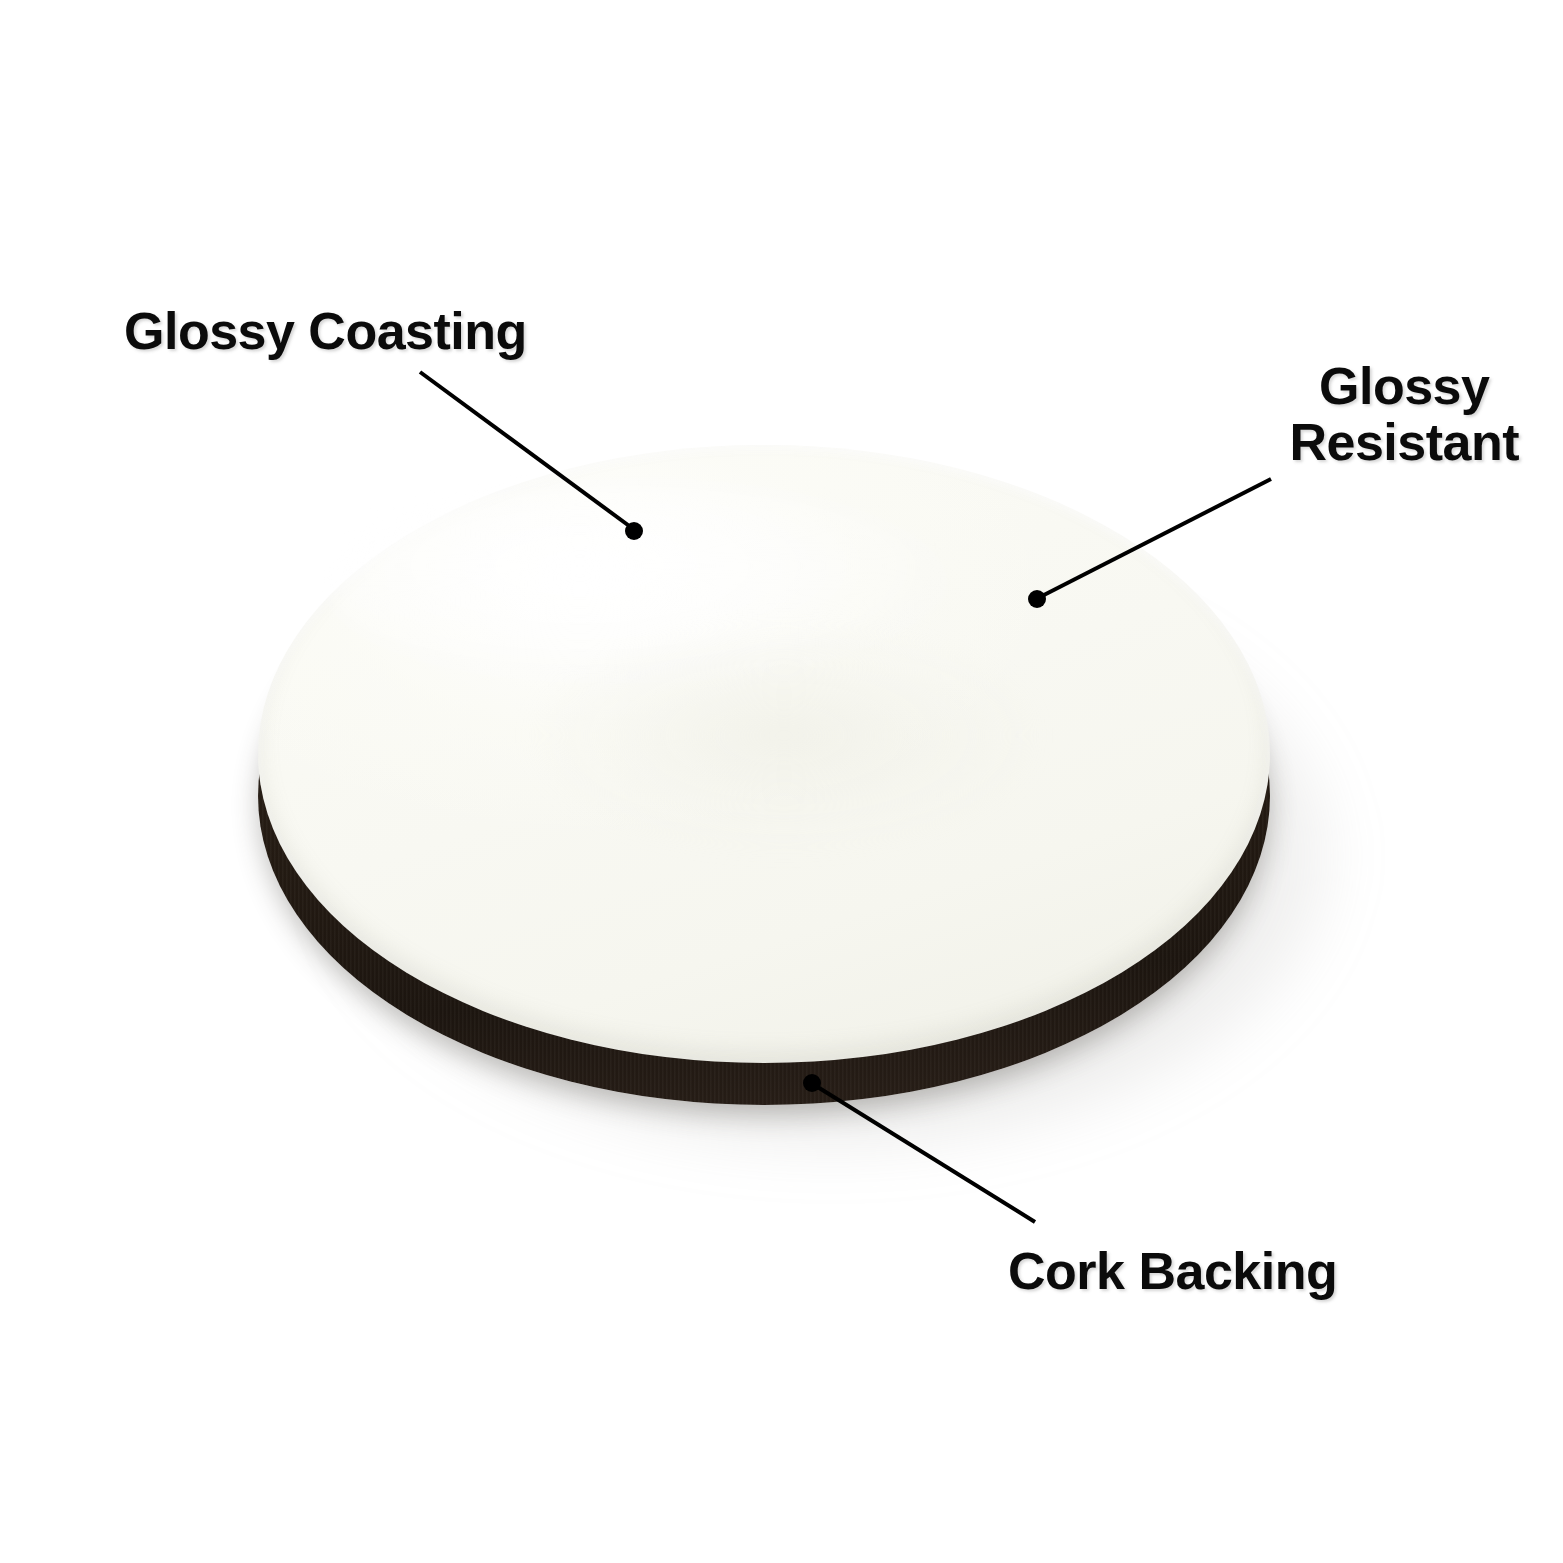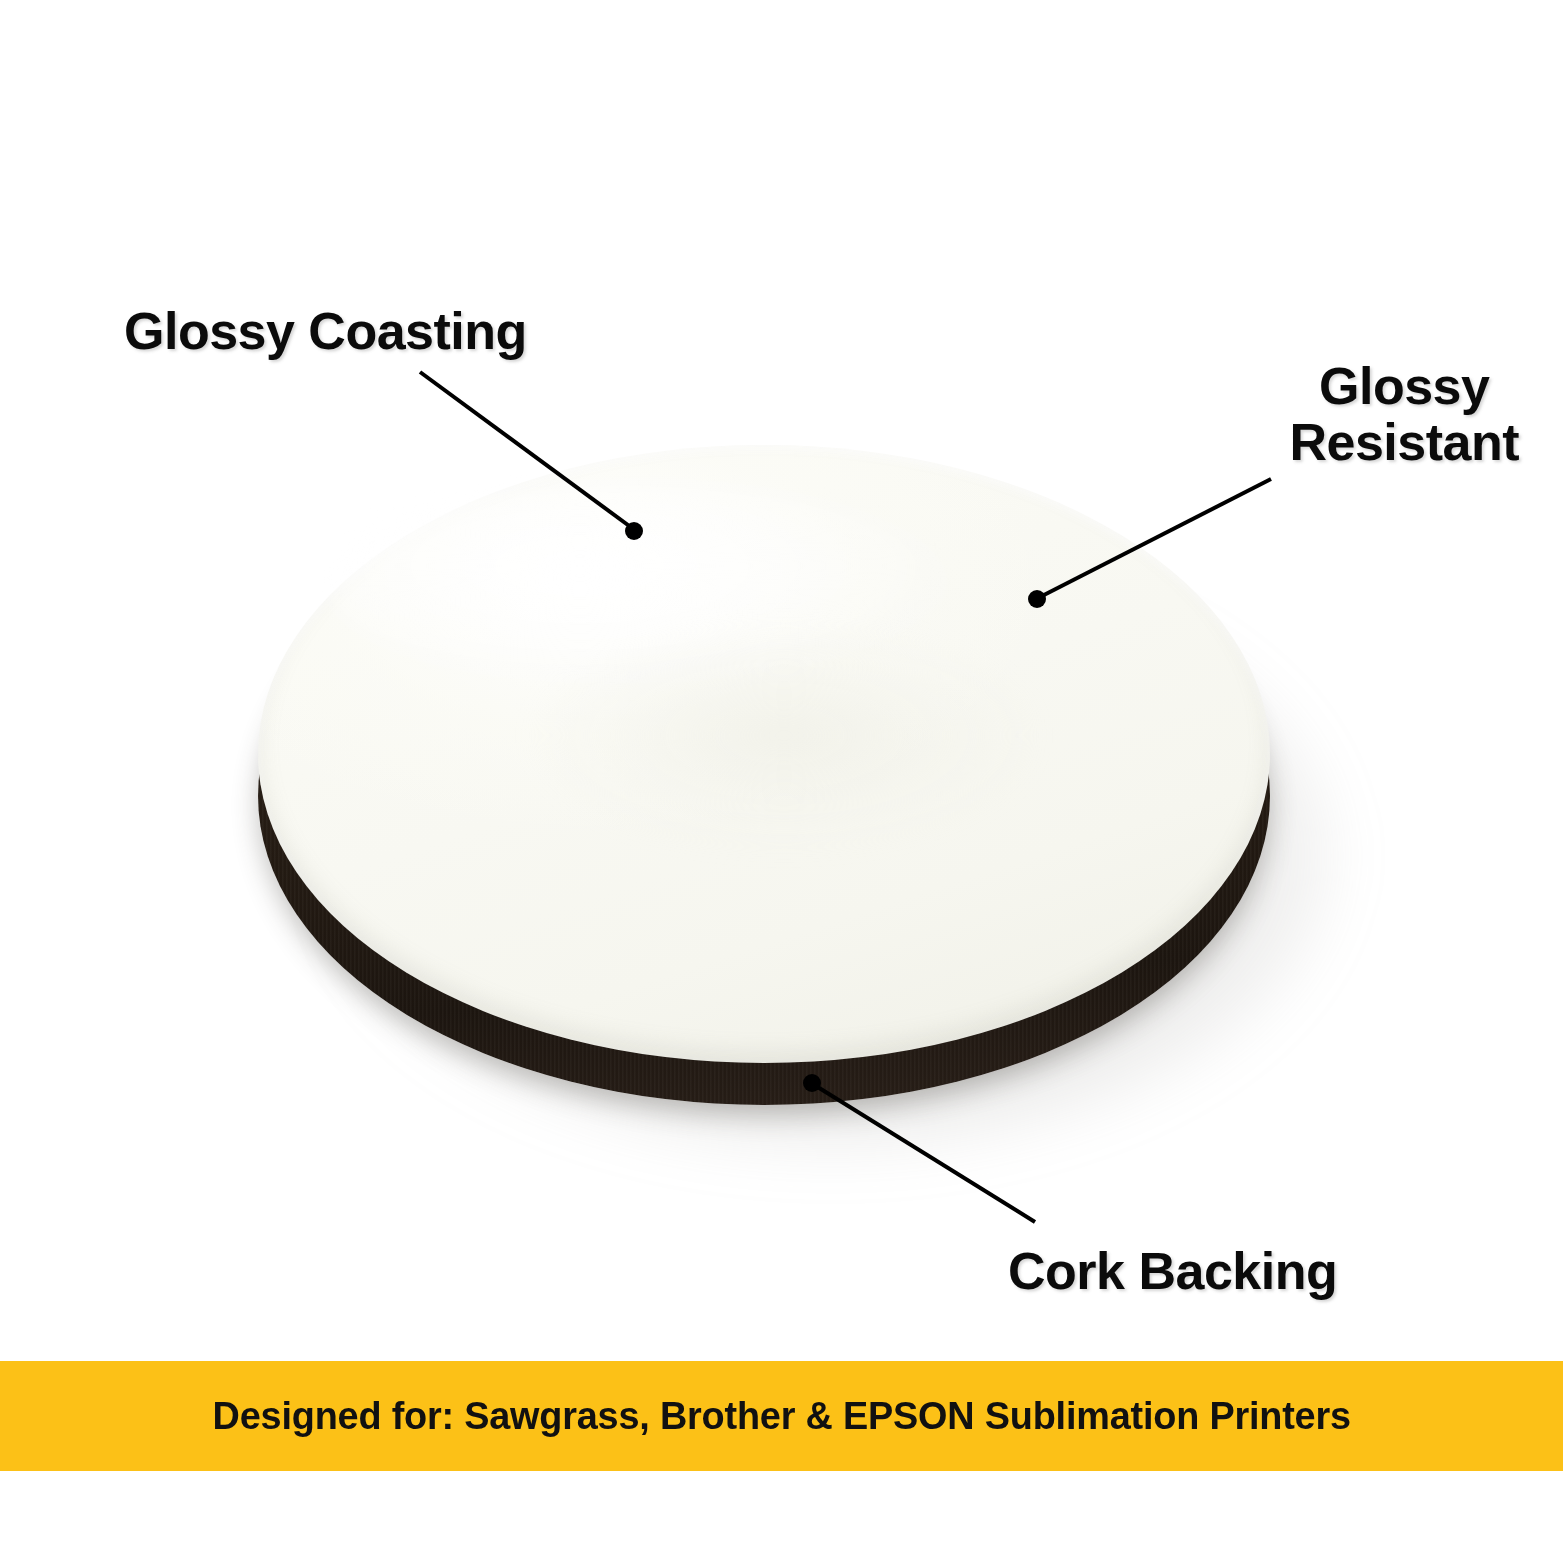--- a/index.html
+++ b/index.html
@@ -216,17 +216,14 @@
     <circle cx="812" cy="1083" r="9" fill="#000000"></circle>
   </svg>
 
   <div class="callout-label" id="label-glossy-coasting">Glossy Coasting</div>
 
   <div class="callout-label" id="label-water-resistant">Glossy
 Resistant</div>
 
   <div class="callout-label" id="label-cork-backing">Cork Backing</div>
 
-  <div id="footer-banner">
-    <span id="footer-banner-text">Designed for: Sawgrass, Brother &amp; EPSON Sublimation Printers</span>
-  </div>
 
 </div>
 
 </body></html>

